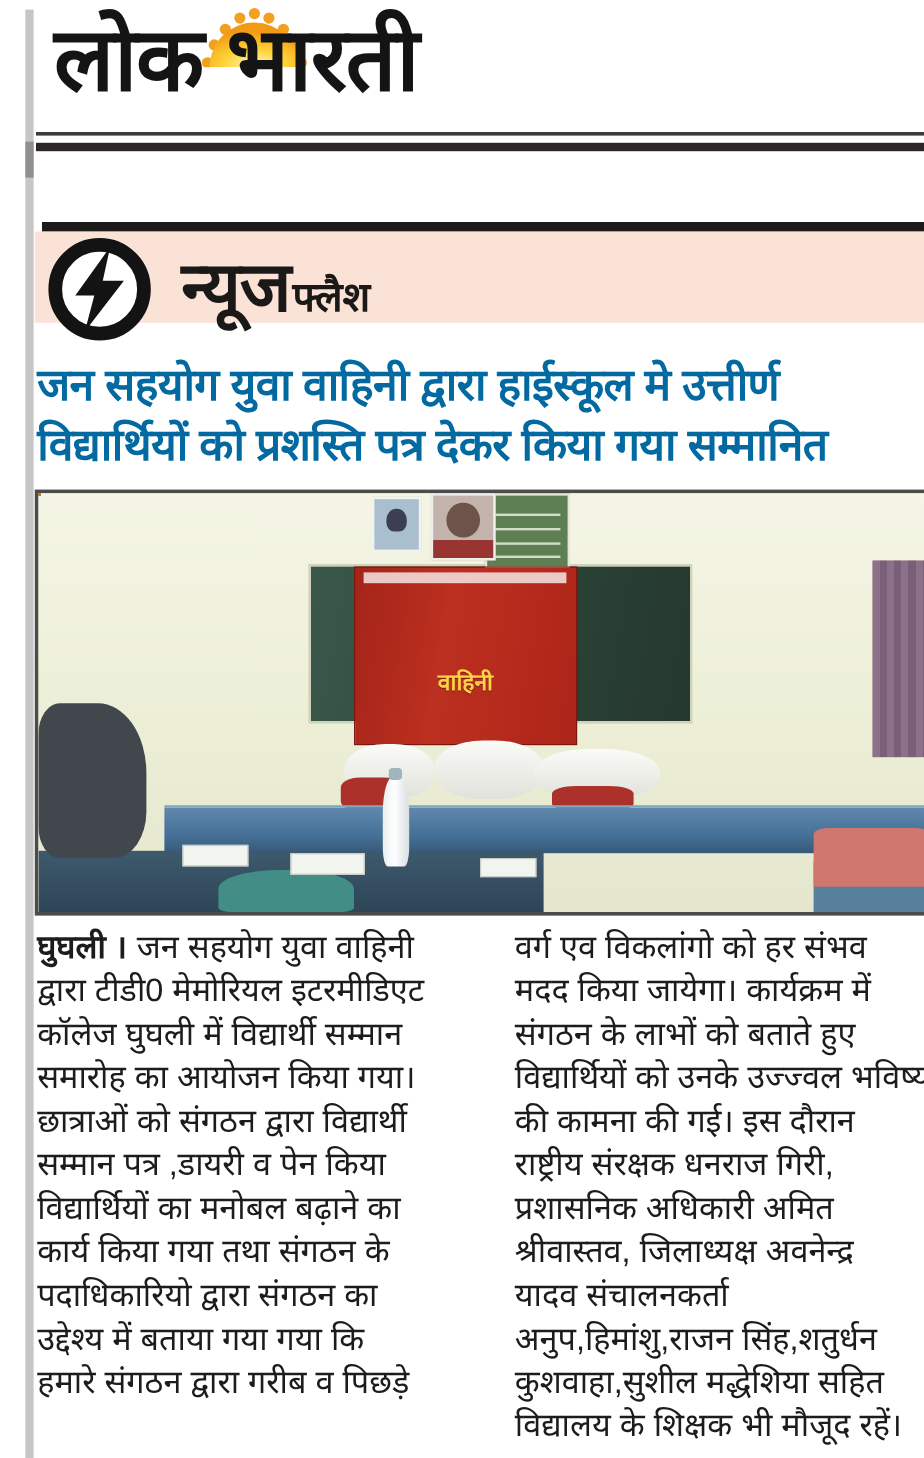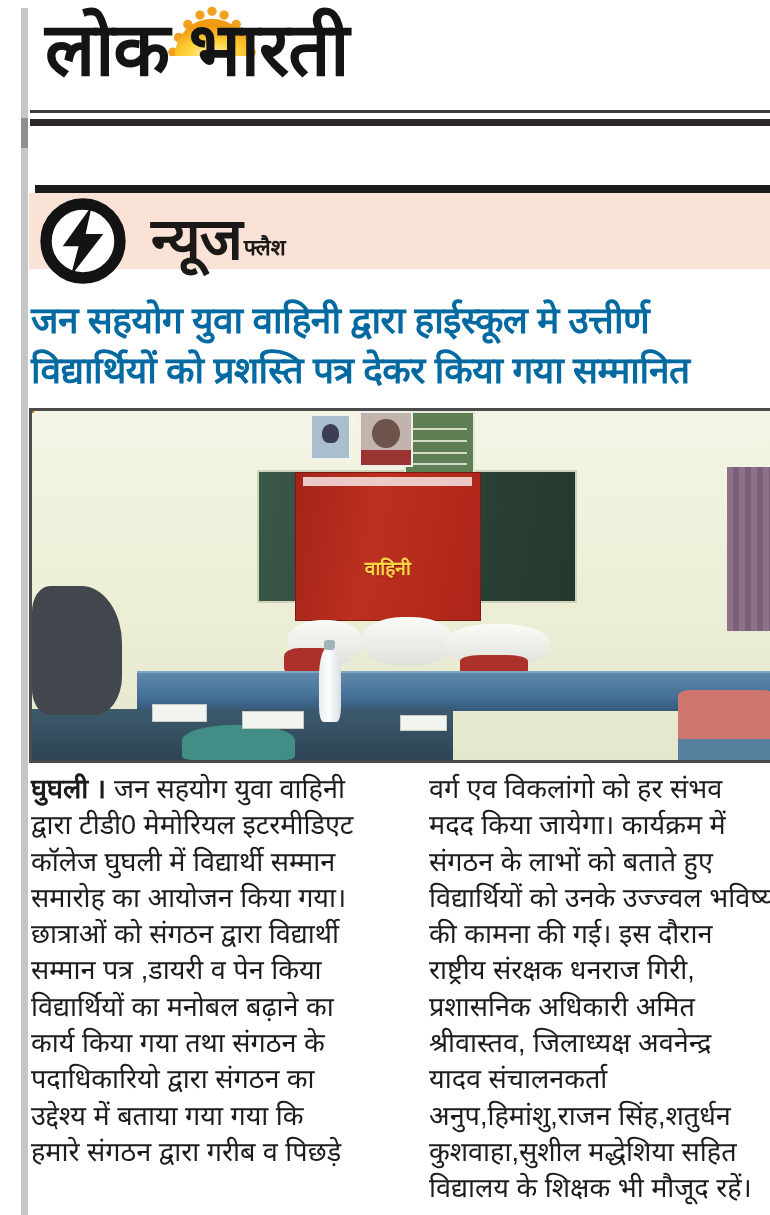--- a/index.html
+++ b/index.html
@@ -14,21 +14,21 @@
         color:#141414;letter-spacing:-1px;line-height:1.25;white-space:nowrap;}
   .rule-thin{position:absolute;left:9px;top:110px;width:761px;height:3px;background:#3f3b3a;}
   .rule-thick{position:absolute;left:9px;top:119px;width:761px;height:7px;background:#2a2726;}
 
   
   .flash-bar{position:absolute;left:14px;top:185px;width:756px;height:8px;background:#1d1b1a;}
   .flash-band{position:absolute;left:8px;top:193px;width:762px;height:76px;background:#fbe2d7;}
   .flash-icon{position:absolute;left:18px;top:197px;width:88px;height:88px;}
   .flash-title{position:absolute;left:130px;top:193px;height:86px;display:flex;align-items:center;}
   .flash-main{font-size:58px;font-weight:700;color:#1b1917;letter-spacing:-1px;}
-  .flash-sub{font-size:22px;font-weight:700;color:#1b1917;transform:translateY(10px);margin-left:2px;}
+  .flash-sub{font-size:34px;font-weight:700;color:#1b1917;transform:translateY(10px);margin-left:2px;}
 
   
   .headline{position:absolute;left:10px;top:296px;width:756px;font-weight:700;color:#0369a1;
         font-size:37px;line-height:50px;letter-spacing:-0.5px;white-space:nowrap;}
 
   
   .photo{position:absolute;left:8px;top:408px;width:757px;height:355px;border:3px solid #4c4c4c;
         background:#eef0da;box-sizing:border-box;}
   .scene{position:absolute;inset:0;overflow:hidden;filter:blur(0.6px) saturate(0.95);}
   .scene *{position:absolute;}

